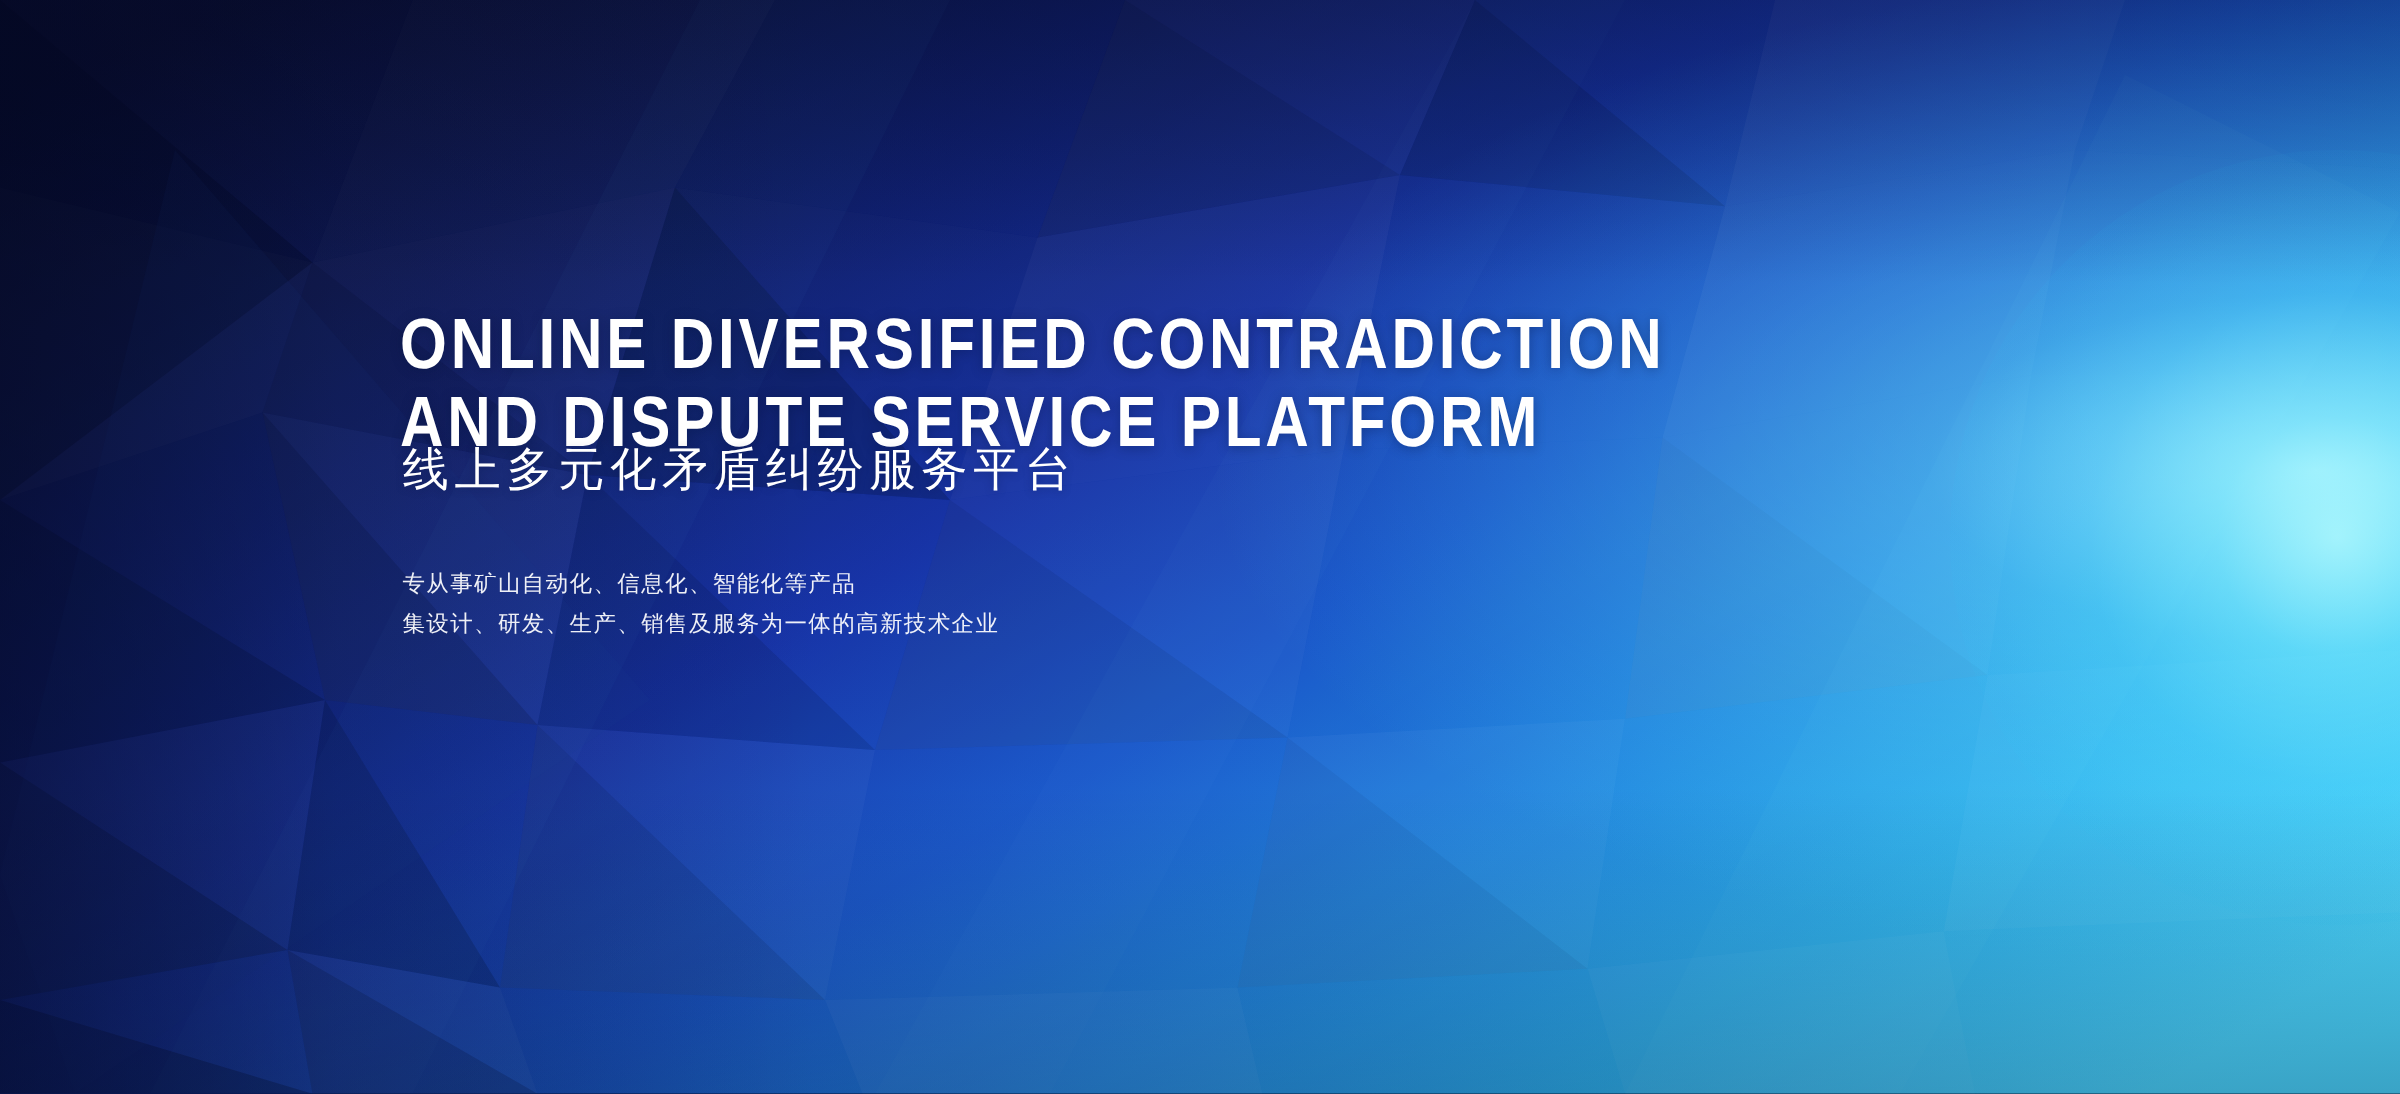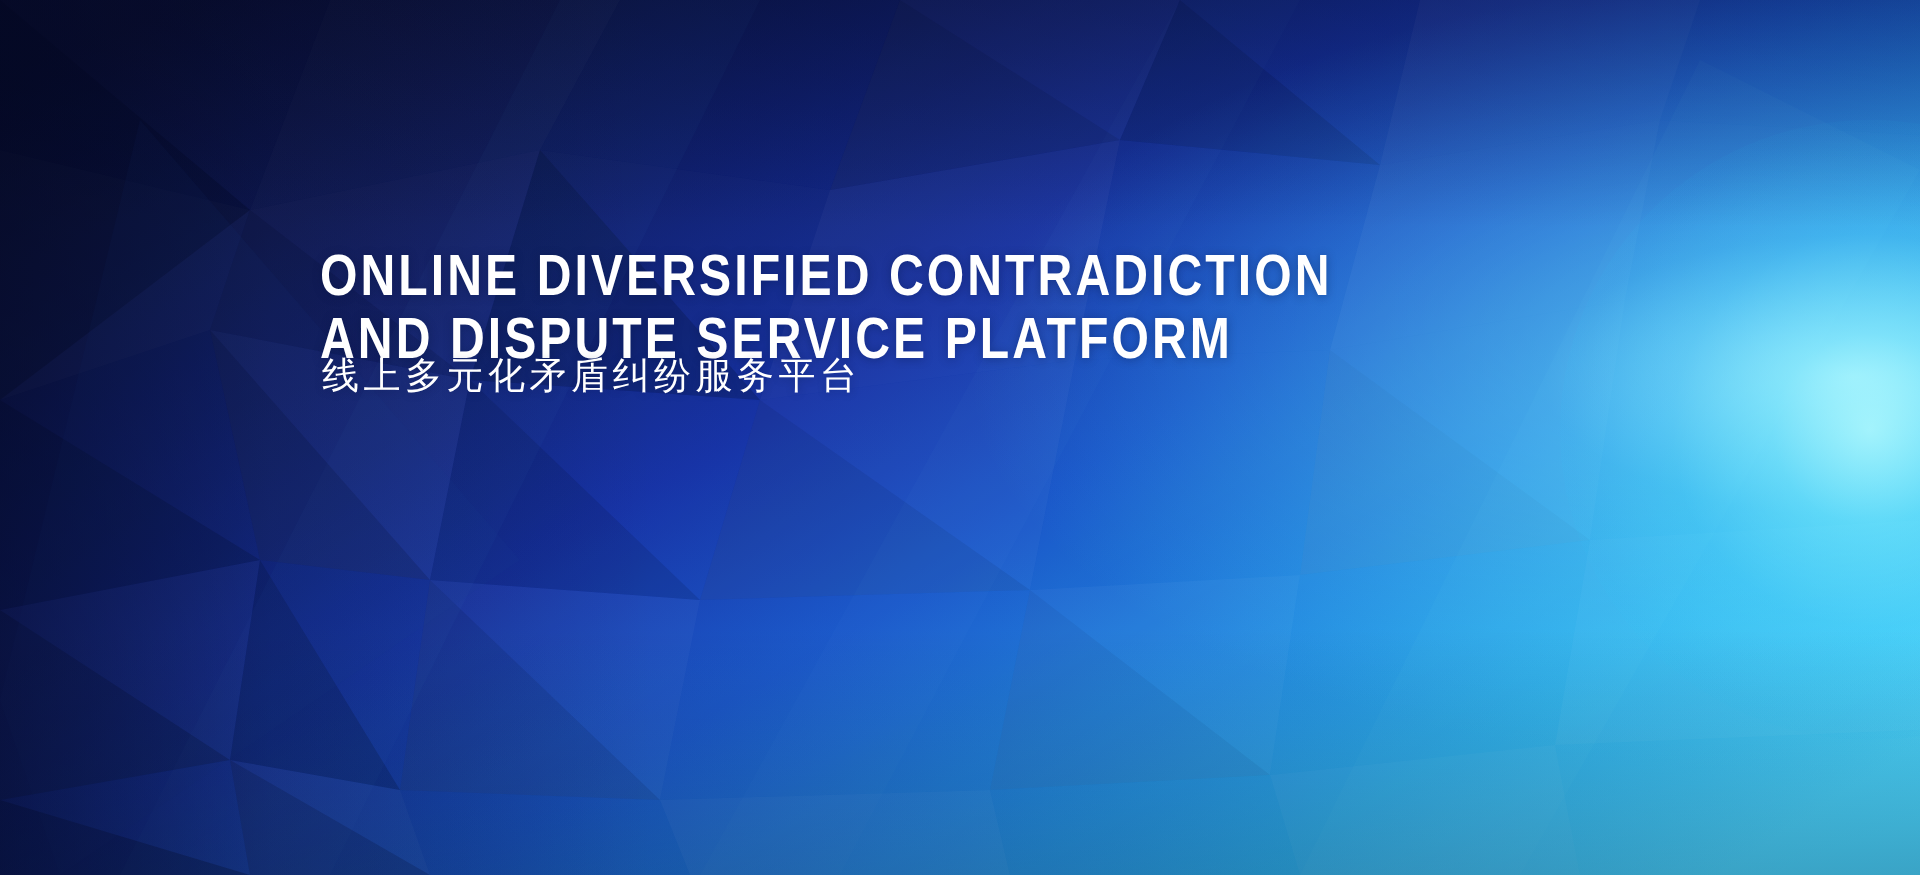--- a/index.html
+++ b/index.html
@@ -202,15 +202,19 @@
 
   <div id="content">
 
     <h1 class="headline">
       <span class="hl-line">ONLINE DIVERSIFIED CONTRADICTION</span>
       <span class="hl-line">AND DISPUTE SERVICE PLATFORM</span>
     </h1>
 
     <div class="subtitle">线上多元化矛盾纠纷服务平台</div>
 
+    <div class="body-text">
+      <span class="bt-line">专从事矿山自动化、信息化、智能化等产品</span>
+      <span class="bt-line">集设计、研发、生产、销售及服务为一体的高新技术企业</span>
+    </div>
 
   </div>
 </div>
 
 </body></html>

